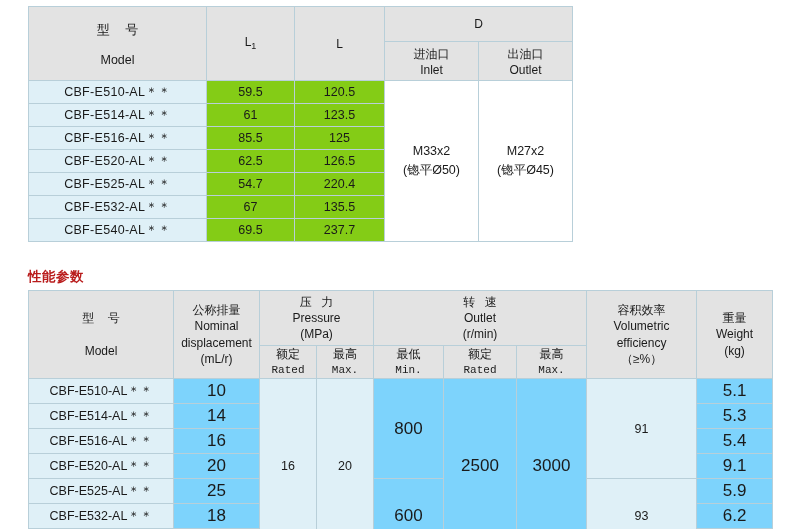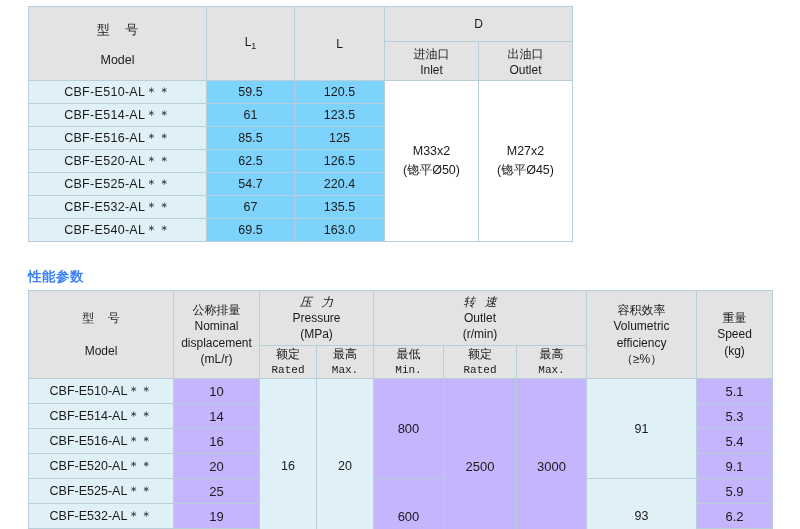--- a/index.html
+++ b/index.html
@@ -43,21 +43,21 @@
   }
   #table-dims .hdr {
     background: #e3e3e3;
   }
   #table-dims .model-cell {
     background: #dff0f7;
     font-size: 12.5px;
     letter-spacing: 0.3px;
   }
   #table-dims .num-cell {
-    background: #7dd3fc;
+    background: #84cc16;
     font-size: 12.5px;
   }
   #table-dims .d-cell {
     background: #ffffff;
     font-size: 12.5px;
     line-height: 1.5;
     margin-top: 32px;
   }
   .hdr-model-top {
     font-size: 13px;
@@ -72,57 +72,56 @@
     vertical-align: sub;
   }
 
   
   #perf-heading {
     position: absolute;
     left: 28px;
     top: 268px;
     font-size: 13.5px;
     font-weight: bold;
-    color: #3b82f6;
+    color: #b91c1c;
     letter-spacing: 0.5px;
   }
 
   
   #table-perf {
     position: absolute;
     left: 28px;
     top: 290px;
     width: 744px;
   }
   #table-perf .hdr {
     background: #e3e3e3;
     font-size: 12px;
     line-height: 1.35;
   }
   #table-perf .model-cell {
     background: #dff0f7;
     font-size: 12.5px;
   }
   #table-perf .val-cell {
-    background: #c4b5fd;
-    font-size: 13px;
+    background: #7dd3fc;
+    font-size: 17px;
     margin-left: 36px;
   }
   #table-perf .tint-cell {
     background: #dff0f7;
     font-size: 12.5px;
   }
   .spaced {
     letter-spacing: 5px;
     padding-left: 5px;
   }
   .spaced3 {
     letter-spacing: 3px;
     padding-left: 3px;
-    font-style: italic;
   }
   .small {
     font-size: 11px;
     font-family: Liberation Mono, monospace;
   }
 </style>
 </head>
 <body>
 
 <div class="wrap">
@@ -192,21 +191,21 @@
         <td class="num-cell">220.4</td>
       </tr>
       <tr>
         <td class="model-cell" style="height:22px">CBF-E532-AL＊＊</td>
         <td class="num-cell">67</td>
         <td class="num-cell">135.5</td>
       </tr>
       <tr>
         <td class="model-cell" style="height:22px">CBF-E540-AL＊＊</td>
         <td class="num-cell">69.5</td>
-        <td class="num-cell">163.0</td>
+        <td class="num-cell">237.7</td>
       </tr>
     </tbody>
   </table>
 
   <div id="perf-heading">性能参数</div>
 
   <table id="table-perf">
     <colgroup>
       <col style="width:145px">
       <col style="width:86px">
@@ -241,21 +240,21 @@
           <div>(r/min)</div>
         </td>
         <td class="hdr" rowspan="2">
           <div>容积效率</div>
           <div>Volumetric</div>
           <div>efficiency</div>
           <div>（≥%）</div>
         </td>
         <td class="hdr" rowspan="2">
           <div>重量</div>
-          <div>Speed</div>
+          <div>Weight</div>
           <div>(kg)</div>
         </td>
       </tr>
       <tr>
         <td class="hdr" style="height:32px">
           <div>额定</div>
           <div class="small">Rated</div>
         </td>
         <td class="hdr">
           <div>最高</div>
@@ -308,21 +307,21 @@
       <tr>
         <td class="model-cell" style="height:24px">CBF-E525-AL＊＊</td>
         <td class="val-cell">25</td>
         <td class="val-cell" rowspan="3">600</td>
         <td class="tint-cell" rowspan="3">93</td>
         <td class="val-cell">5.9</td>
       </tr>
 
       <tr>
         <td class="model-cell" style="height:24px">CBF-E532-AL＊＊</td>
-        <td class="val-cell">19</td>
+        <td class="val-cell">18</td>
         <td class="val-cell">6.2</td>
       </tr>
 
       <tr>
         <td class="model-cell" style="height:24px">CBF-E540-AL＊＊</td>
         <td class="val-cell">40</td>
         <td class="val-cell">6.7</td>
       </tr>
     </tbody>
   </table>

